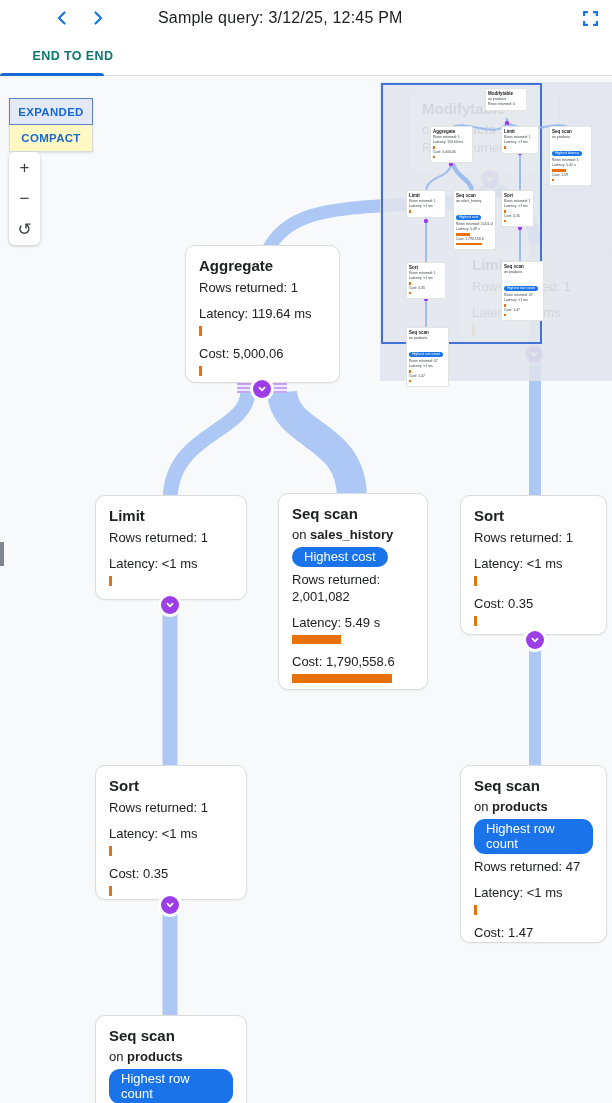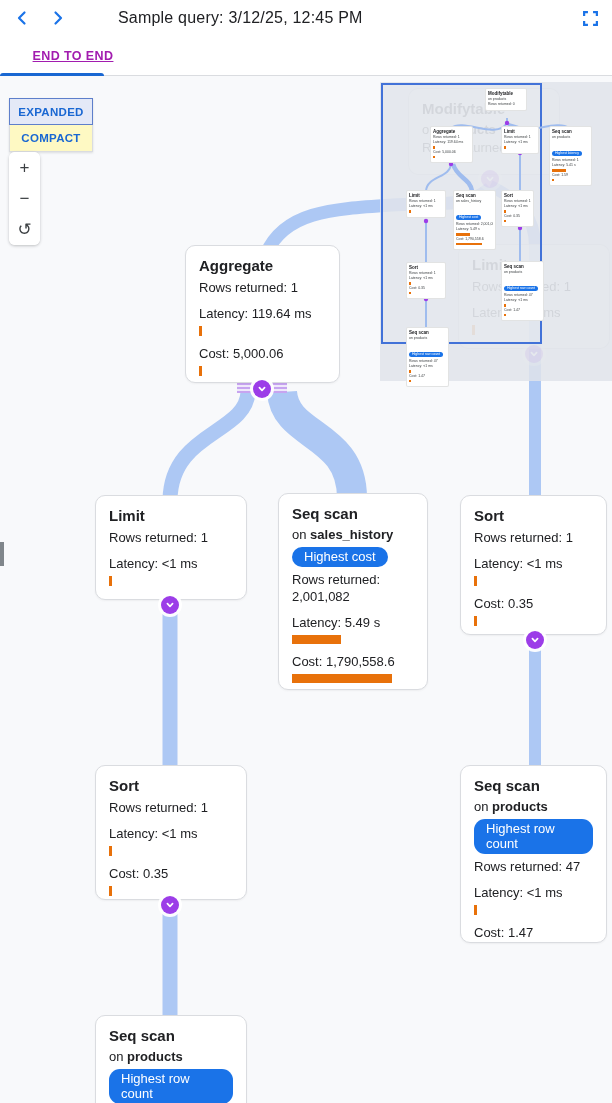--- a/index.html
+++ b/index.html
@@ -1,32 +1,32 @@
 <!DOCTYPE html>
 <html><head>
 <meta charset="utf-8">
 <style>
   * { margin:0; padding:0; box-sizing:border-box; }
   html,body { width:612px; height:1103px; overflow:hidden; background:#fff;
               font-family:"Liberation Sans", sans-serif; color:#202124; }
 
   
-  .header { position:relative; height:36px; background:#fff; display:flex; align-items:center; }
+  .header { position:relative; height:36px; background:#fff; display:flex; align-items:center;padding-left:40px; }
   .nav-btn { width:28px; height:28px; border:none; background:transparent; cursor:pointer;
              display:flex; align-items:center; justify-content:center; margin-left:8px; }
   .hdr-title { font-size:16px; color:#202124; margin-left:46px; letter-spacing:.2px; }
   .fs-btn { position:absolute; right:8px; top:4px; width:28px; height:28px; border:none;
             background:transparent; cursor:pointer; display:flex; align-items:center; justify-content:center; }
 
   
   .tabbar { position:relative; height:40px; background:#fff; border-bottom:1px solid #DADCE0; display:flex; }
   .tab { height:100%; display:flex; align-items:center; justify-content:center;
          font-size:12.5px; font-weight:700; letter-spacing:.4px; cursor:pointer; background:none; border:none; }
   .tab.active { color:#1967D2; width:104px; }
-  .tab.inactive { color:#a21caf; width:110px; margin-left:18px;text-decoration:underline; }
+  .tab.inactive { color:#0f766e; width:110px; margin-left:18px; }
   .tab-indicator { position:absolute; left:0; bottom:-1px; width:104px; height:3px;
                    background:#1967D2; border-radius:3px 3px 0 0; }
 
   
   .canvas { position:relative; width:612px; height:1027px; background:#F8F9FB; overflow:hidden; }
   .edges { position:absolute; left:0; top:0; z-index:0; }
 
   
   .view-toggle { position:absolute; left:9px; top:22px; z-index:10; width:84px;
                  box-shadow:0 1px 2px rgba(60,64,67,.15); }

